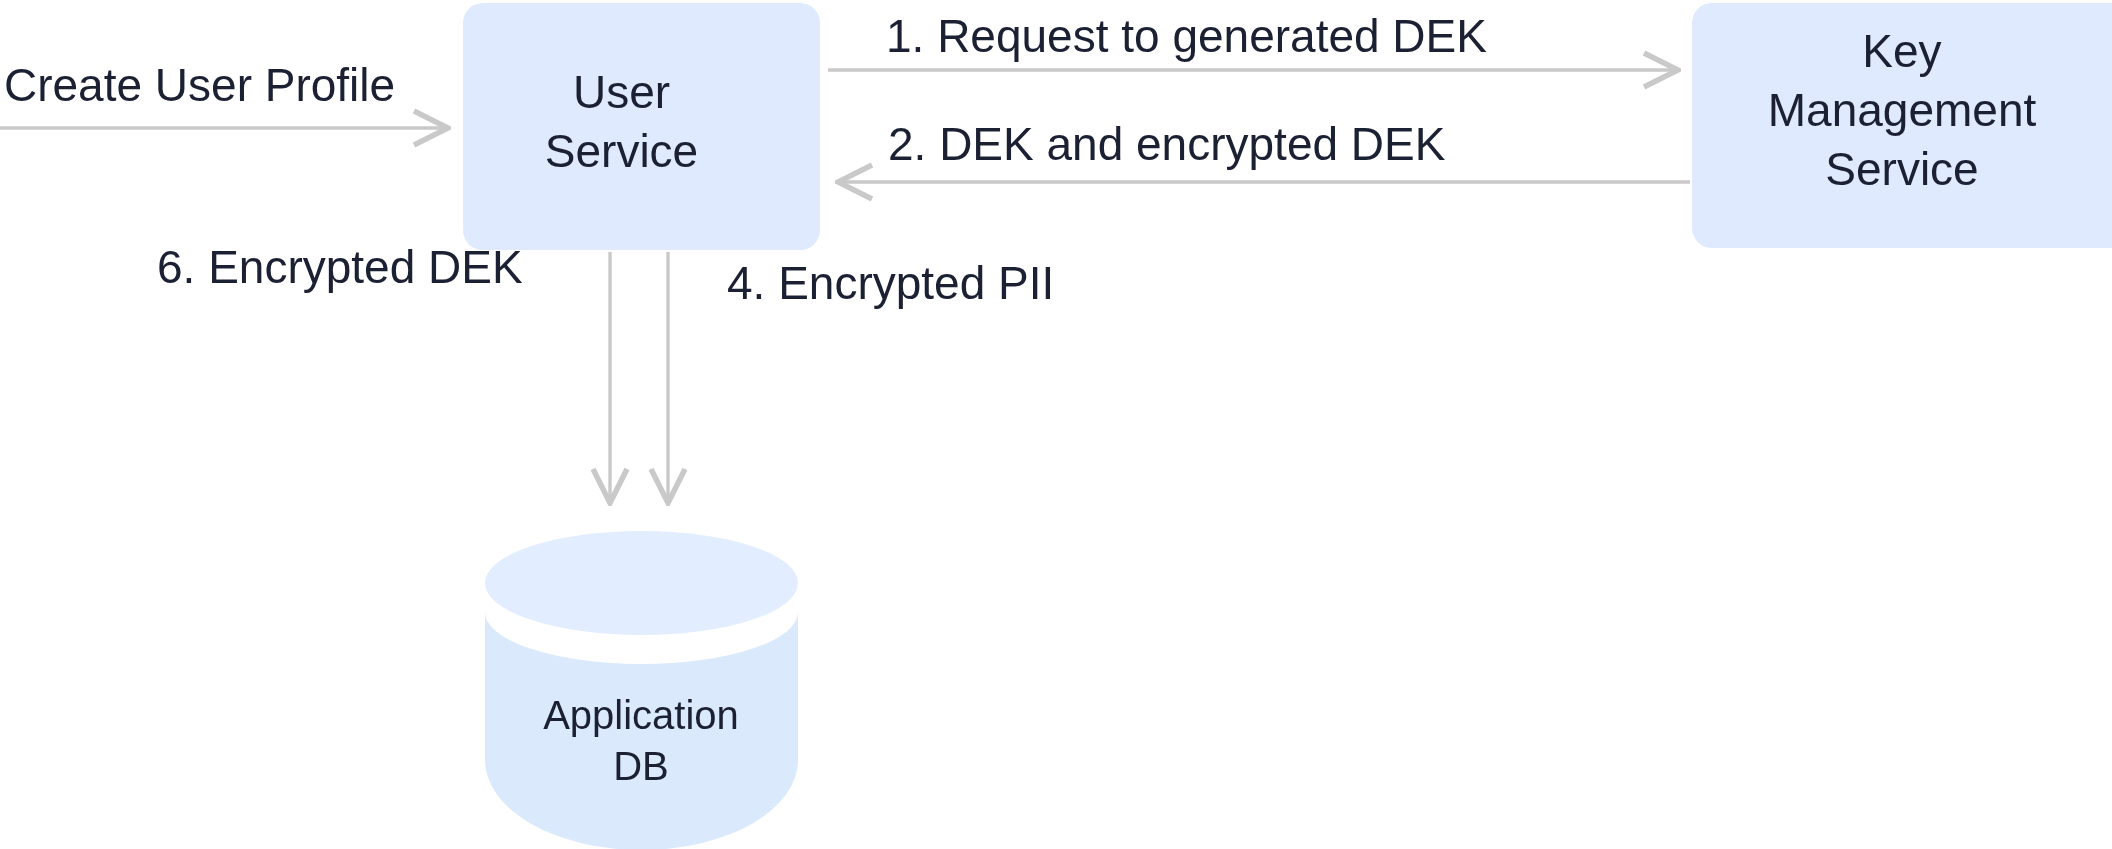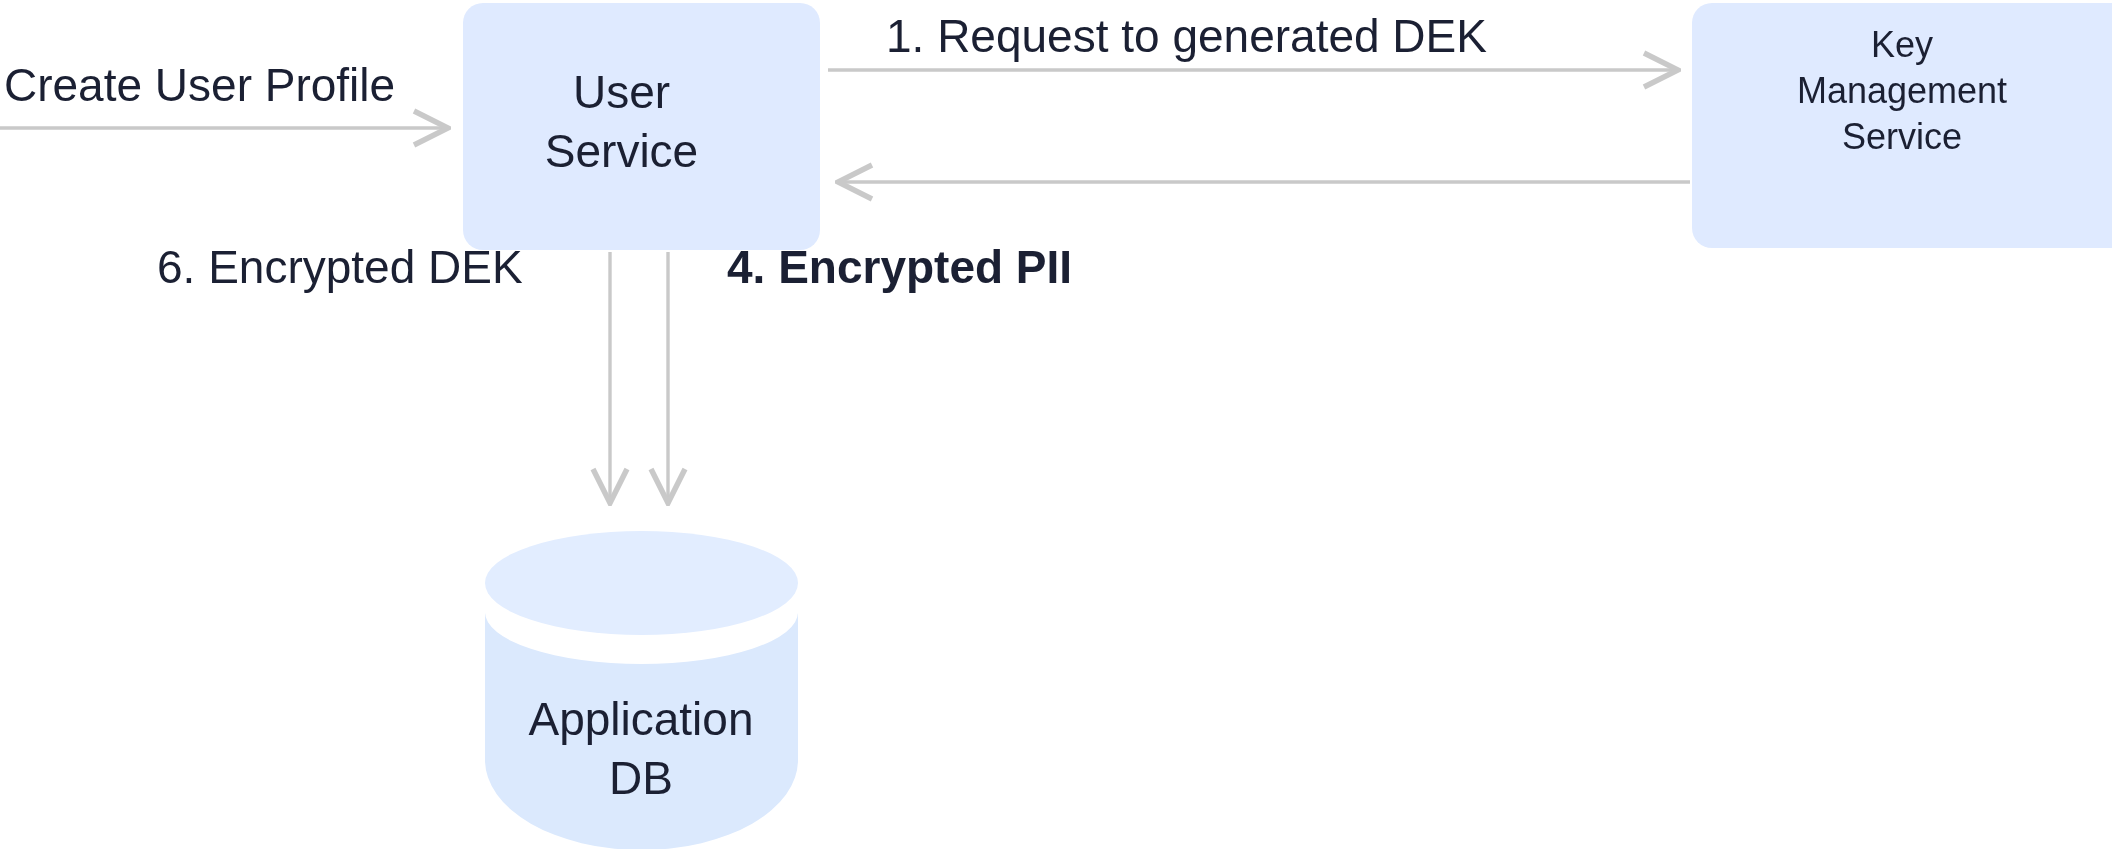--- a/index.html
+++ b/index.html
@@ -44,25 +44,25 @@
     white-space: nowrap;
   }
 
   
   #label-user-service {
     left: 463px; top: 63px; width: 317px;
     font-size: 46px;
   }
   #label-kms {
     left: 1692px; top: 22px; width: 420px;
-    font-size: 36px;
+    font-size: 46px;
   }
   #label-appdb {
     left: 485px; top: 690px; width: 312px;
-    font-size: 46px;
+    font-size: 40px;
   }
 
   
   #label-create-user-profile {
     left: 4px; top: 38px;
     font-size: 46px;
     margin-top: 20px;
   }
   #label-step-1 {
     left: 886px; top: 9px;
@@ -70,23 +70,22 @@
   }
   #label-step-2 {
     left: 888px; top: 117px;
     font-size: 46px;
   }
   #label-step-3 {
     left: 157px; top: 240px;
     font-size: 46px;
   }
   #label-step-4 {
-    left: 727px; top: 240px;
+    left: 727px; top: 256px;
     font-size: 46px;
-    font-weight: bold;
   }
 </style>
 </head>
 <body>
 
 <div id="canvas">
 
   <svg id="diagram-svg" viewBox="0 0 2112 849" xmlns="http://www.w3.org/2000/svg">
     <defs>
       <marker id="arrow-right" viewBox="0 0 12 12" refX="11" refY="6" markerWidth="12" markerHeight="12" orient="auto-start-reverse">
@@ -135,18 +134,19 @@
 Management
 Service</div>
 
   <div class="node-label" id="label-appdb">Application
 DB</div>
 
   <div class="edge-label" id="label-create-user-profile">Create User Profile</div>
 
   <div class="edge-label" id="label-step-1">1. Request to generated DEK</div>
 
+  <div class="edge-label" id="label-step-2">2. DEK and encrypted DEK</div>
 
   <div class="edge-label" id="label-step-3">6. Encrypted DEK</div>
 
   <div class="edge-label" id="label-step-4">4. Encrypted PII</div>
 
 </div>
 
 </body></html>

